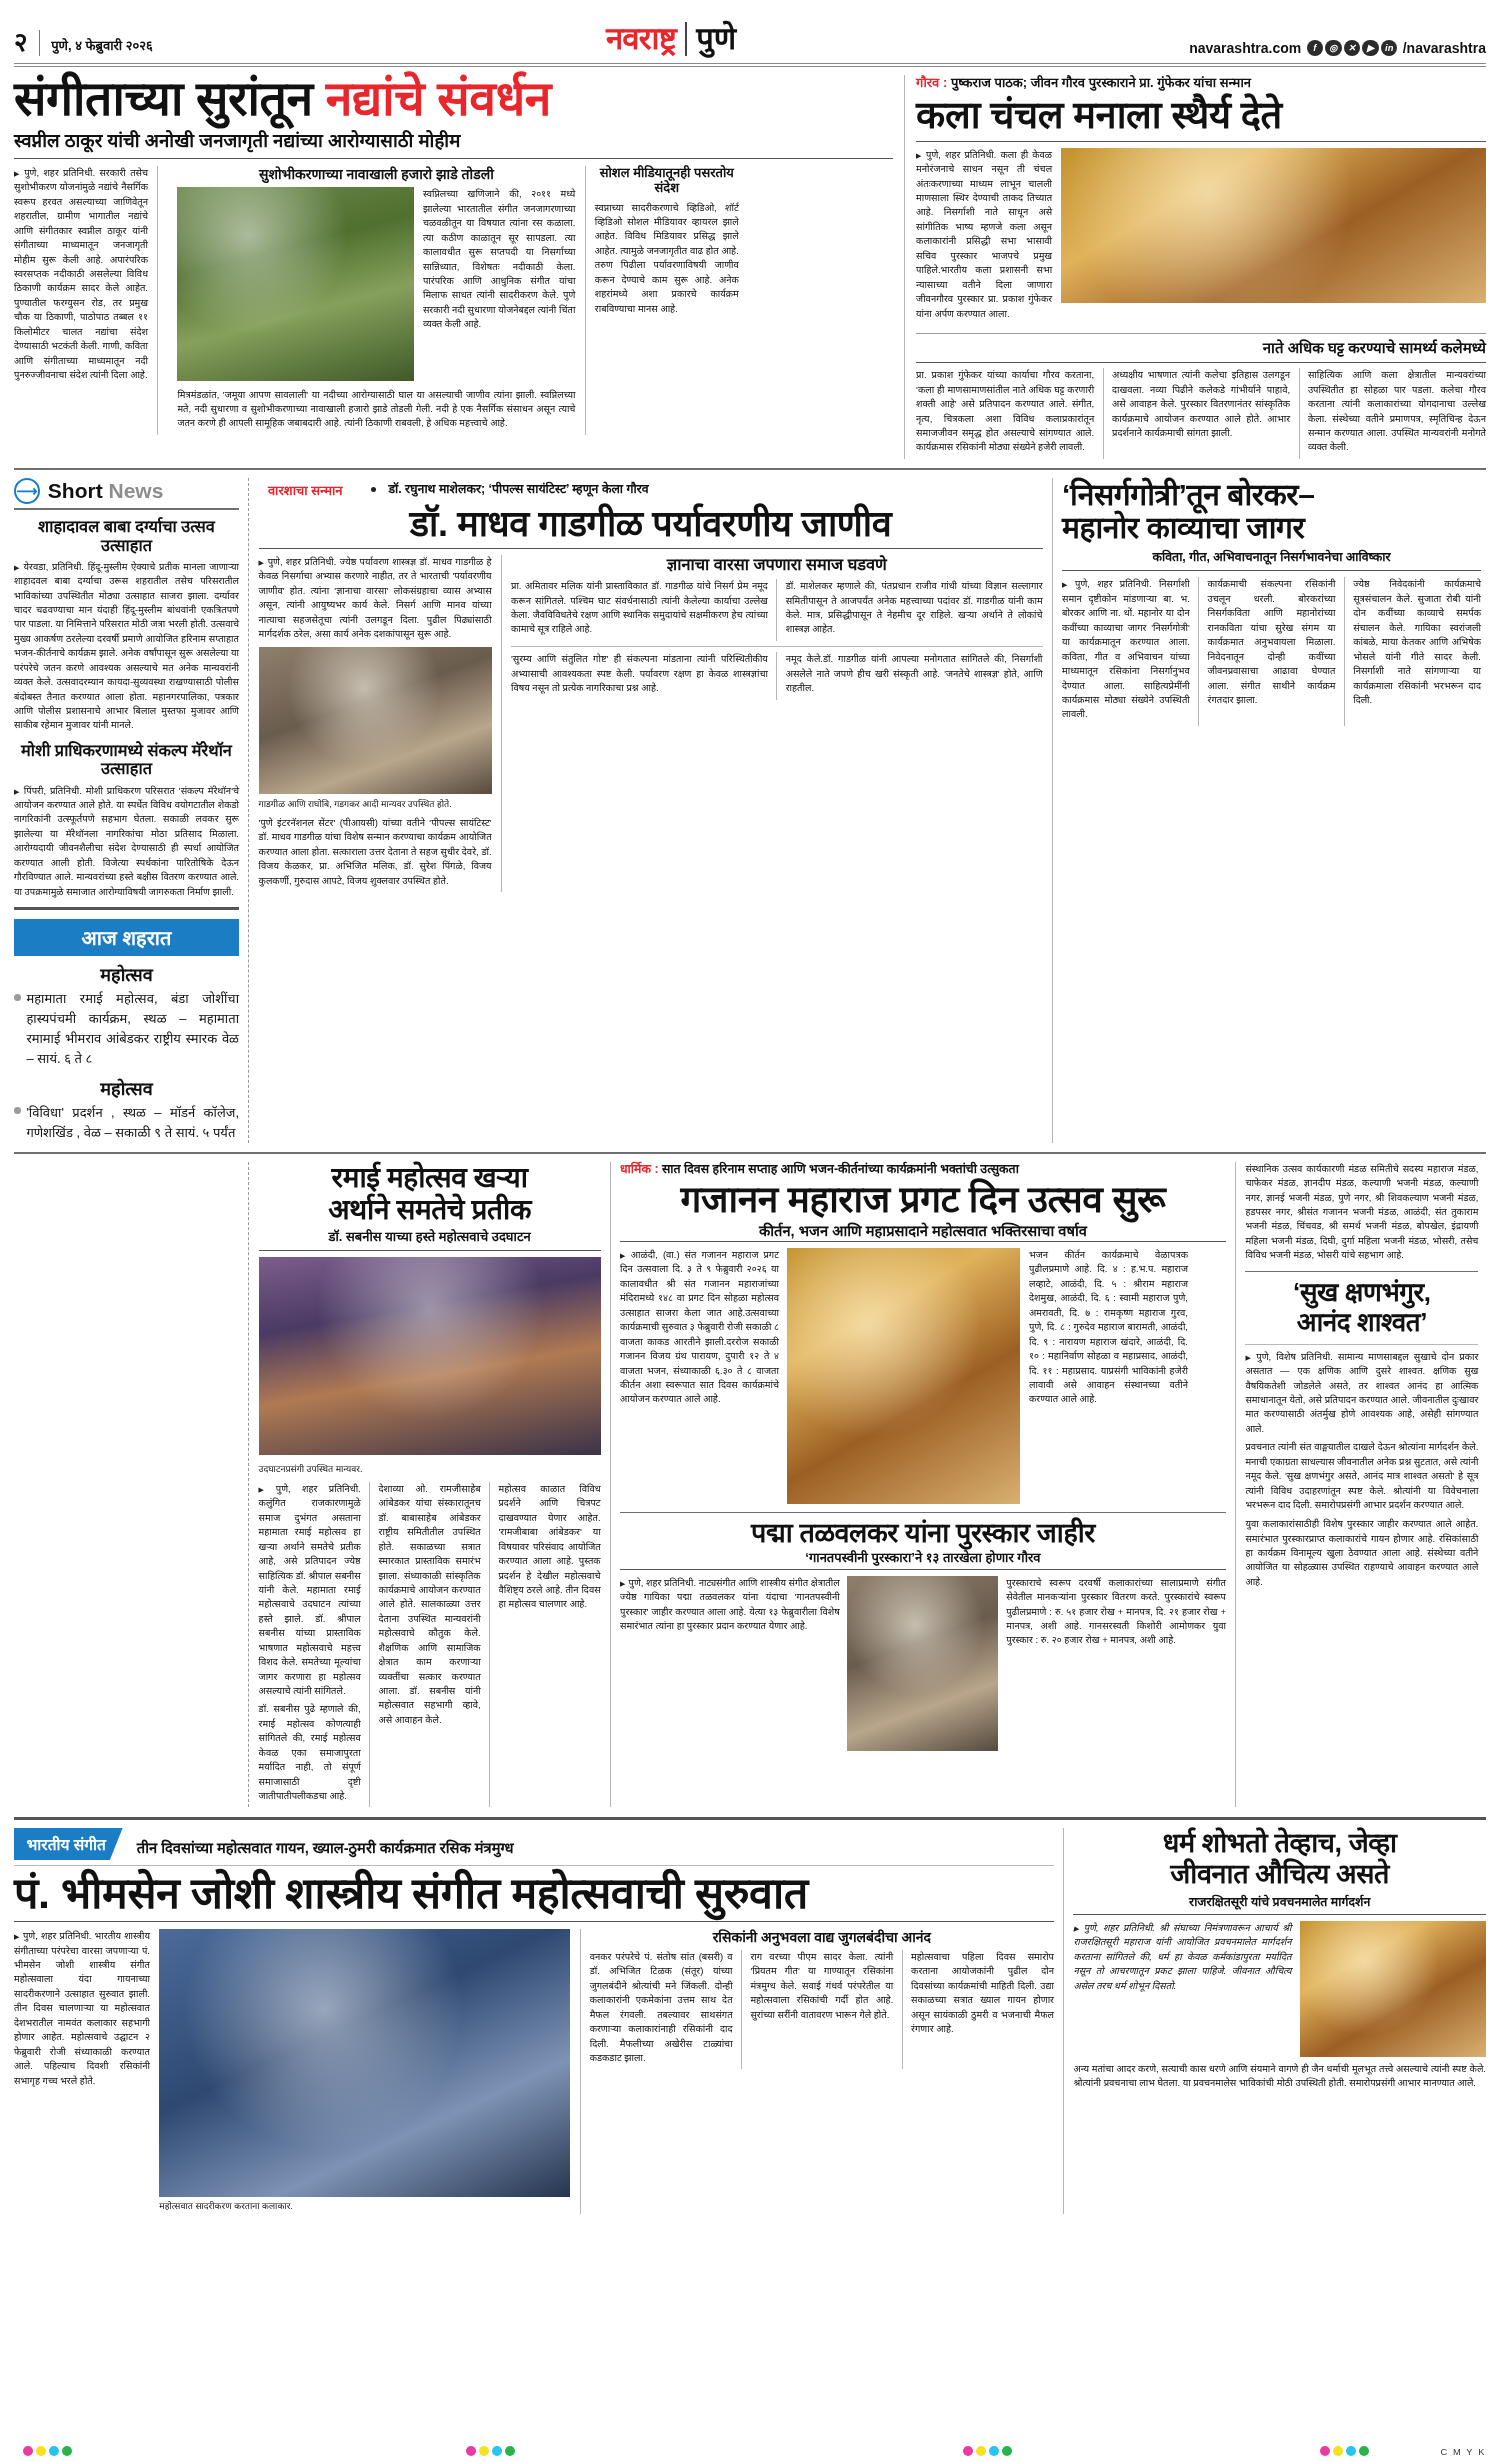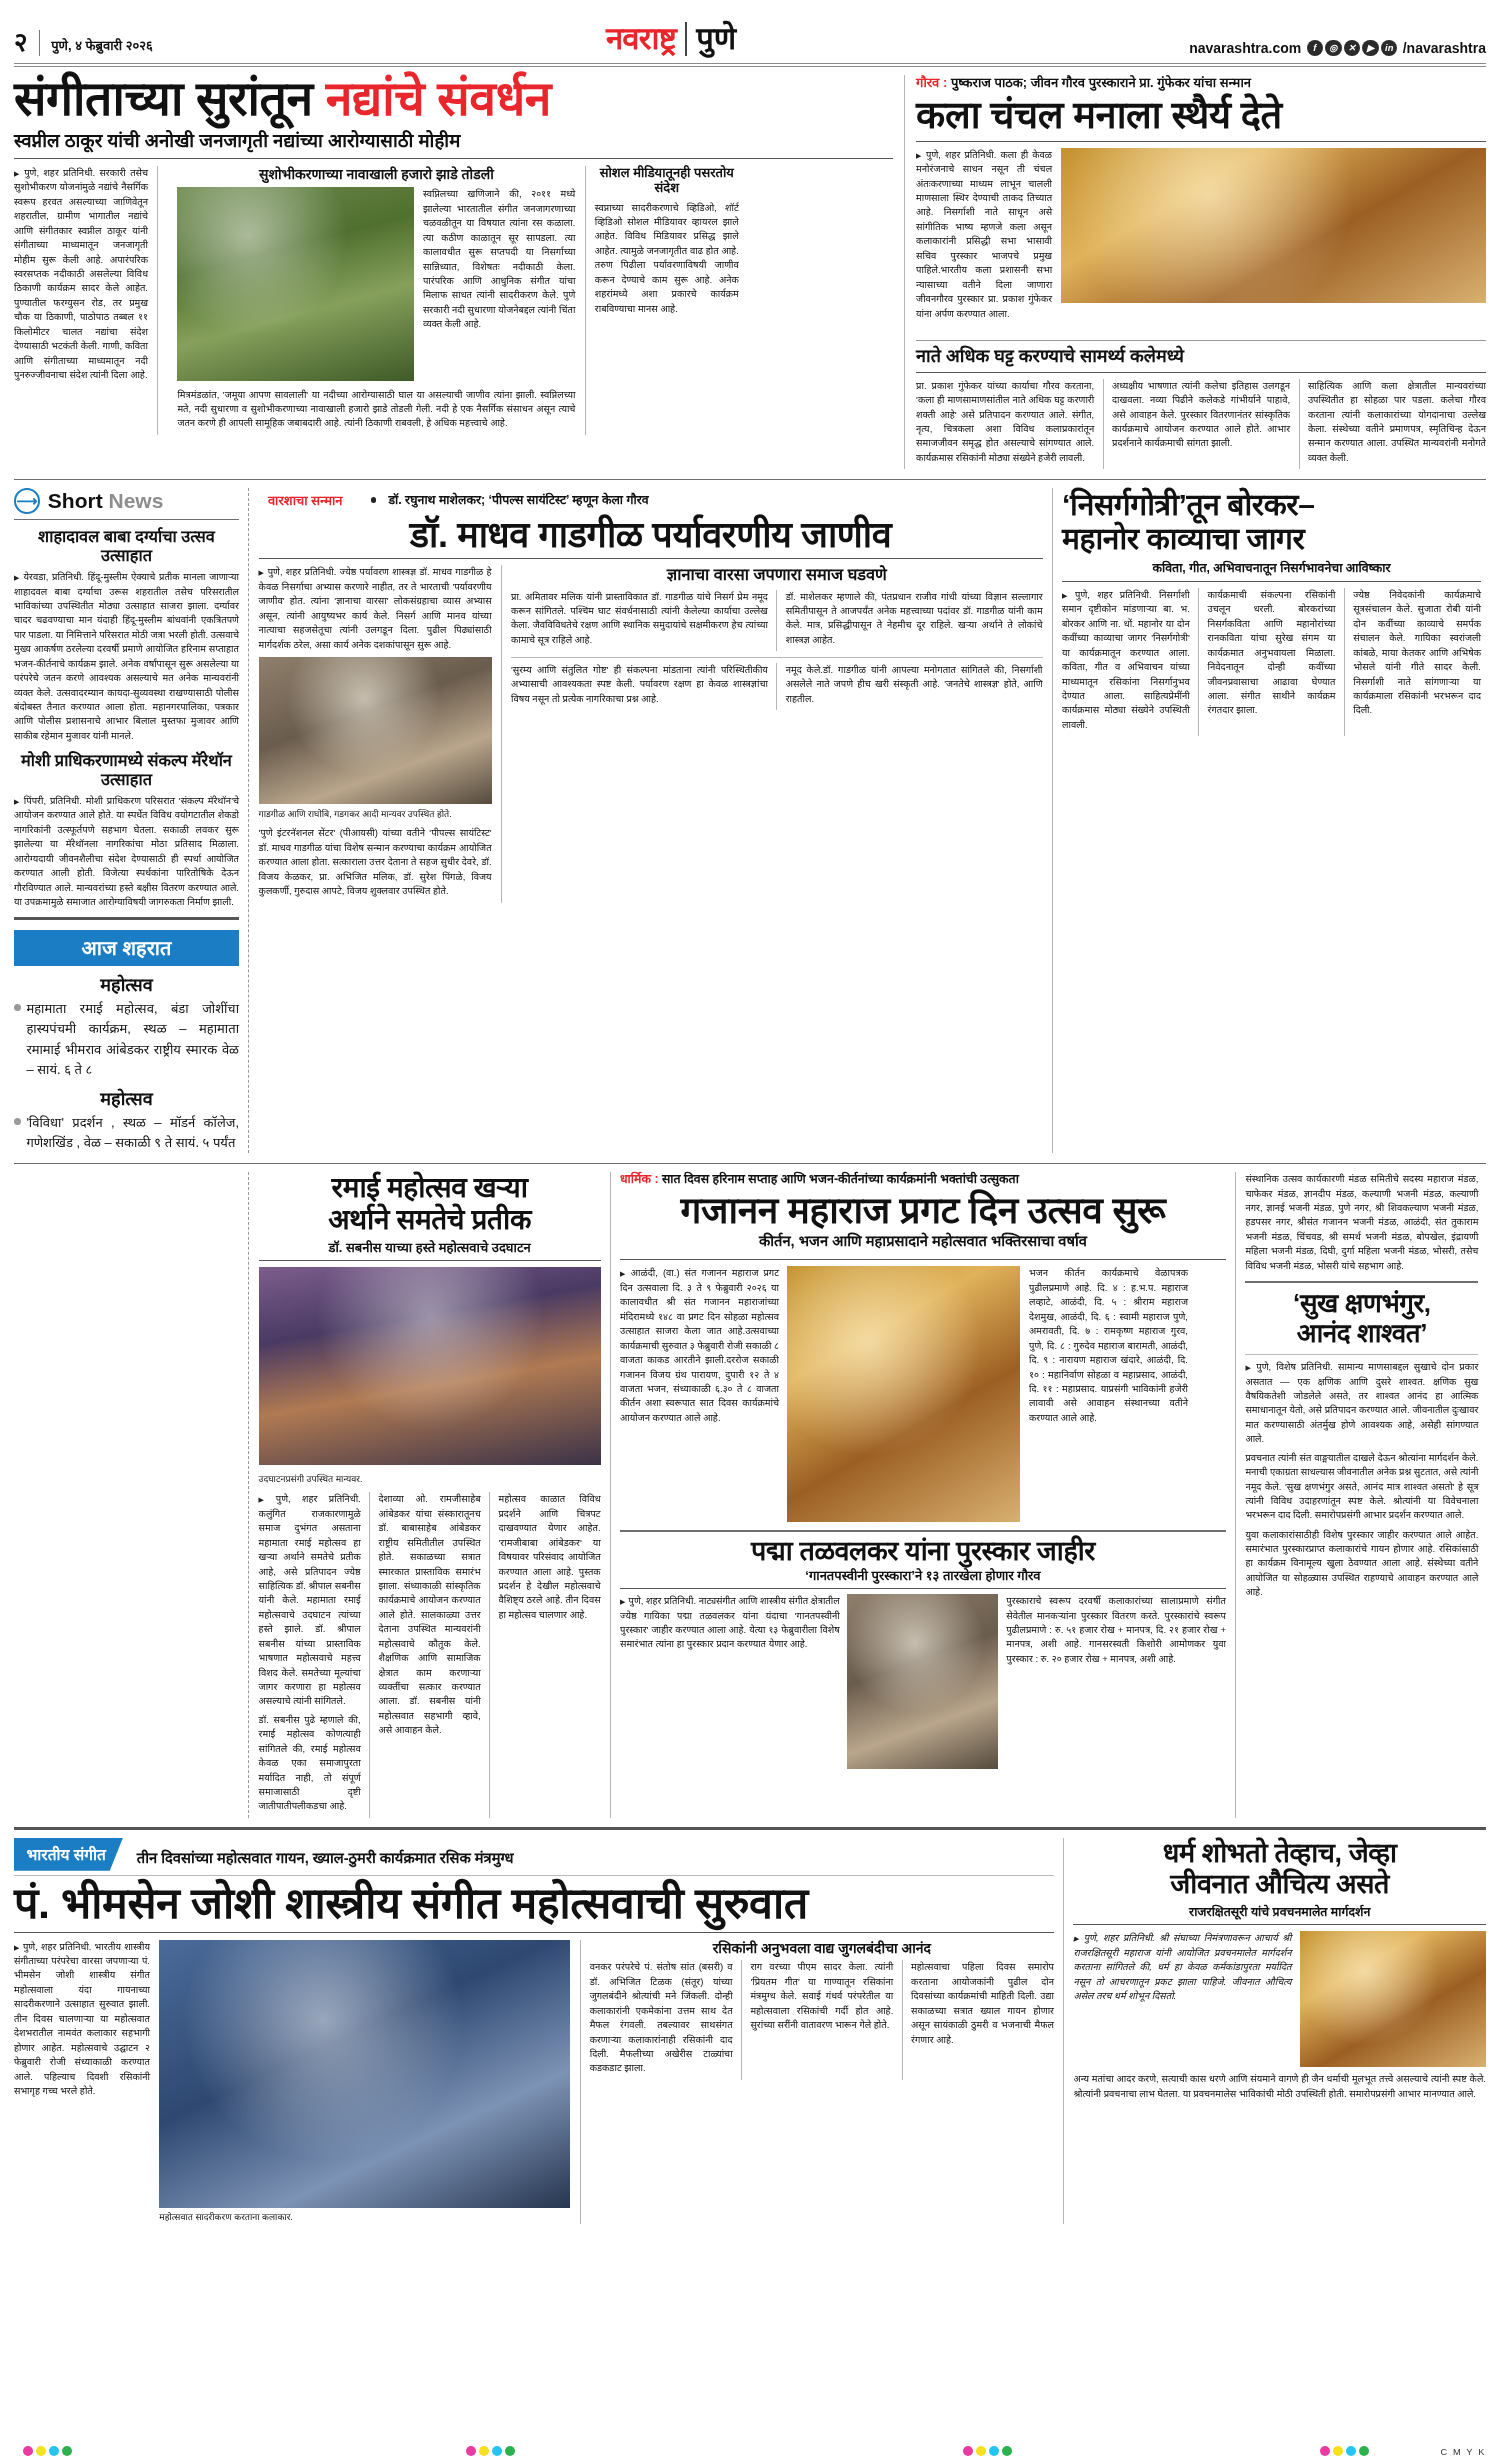--- a/index.html
+++ b/index.html
@@ -176,21 +176,21 @@
       </div>
       <h1 class="head" style="font-size:38px;margin-top:6.2px;border-bottom:1.6px solid #555;padding-bottom:6.2px;">कला चंचल मनाला स्थैर्य देते</h1>
 
       <div class="cols" style="margin-top:6.2px;gap:8.5px;">
         <div style="width:136px;" class="body-txt">
           <p class="lead">पुणे, शहर प्रतिनिधी. कला ही केवळ मनोरंजनाचे साधन नसून ती चंचल अंतःकरणाच्या माध्यम लाभून चालली माणसाला स्थिर देण्याची ताकद तिच्यात आहे. निसर्गाशी नाते साधून असे सांगीतिक भाष्य म्हणजे कला असून कलाकारांनी प्रसिद्धी सभा भासावी सचिव पुरस्कार भाजपचे प्रमुख पाहिले.भारतीय कला प्रशासनी सभा न्यासाच्या वतीने दिला जाणारा जीवनगौरव पुरस्कार प्रा. प्रकाश गुंफेकर यांना अर्पण करण्यात आला.</p>
         </div>
         <div class="photo warm" style="flex:1;height:155px;"></div>
       </div>
 
-      <div class="sub" style="font-size:18px;margin-top:15px;border-top:0.8px solid #999;border-bottom:1.6px solid #555;padding:5.4px 0;">नाते अधिक घट्ट करण्याचे सामर्थ्य कलेमध्ये</div>
+      <div class="sub" style="font-size:15px;margin-top:8px;border-top:0.8px solid #999;border-bottom:1.6px solid #555;padding:5.4px 0;text-align:right;">नाते अधिक घट्ट करण्याचे सामर्थ्य कलेमध्ये</div>
 
       <div class="cols" style="margin-top:5.4px;gap:8.5px;">
         <div style="flex:1;" class="body-txt">
             <p>प्रा. प्रकाश गुंफेकर यांच्या कार्याचा गौरव करताना, 'कला ही माणसामाणसांतील नाते अधिक घट्ट करणारी शक्ती आहे' असे प्रतिपादन करण्यात आले. संगीत, नृत्य, चित्रकला अशा विविध कलाप्रकारांतून समाजजीवन समृद्ध होत असल्याचे सांगण्यात आले. कार्यक्रमास रसिकांनी मोठ्या संख्येने हजेरी लावली.</p>
           </div>
         <div class="vsep"></div>
         <div style="flex:1;" class="body-txt">
             <p>अध्यक्षीय भाषणात त्यांनी कलेचा इतिहास उलगडून दाखवला. नव्या पिढीने कलेकडे गांभीर्याने पाहावे, असे आवाहन केले. पुरस्कार वितरणानंतर सांस्कृतिक कार्यक्रमाचे आयोजन करण्यात आले होते. आभार प्रदर्शनाने कार्यक्रमाची सांगता झाली.</p>
           </div>
         <div class="vsep"></div>
@@ -343,21 +343,21 @@
     </div>
 
     <div class="vsep" style="margin:0 9.3px;"></div>
 
     <div style="width:606px;">
       <div class="kicker" style="font-size:12.4px;">
         <span class="k-red">धार्मिक :</span>
         <span>सात दिवस हरिनाम सप्ताह आणि भजन-कीर्तनांच्या कार्यक्रमांनी भक्तांची उत्सुकता</span>
       </div>
       <h1 class="head" style="font-size:37px;margin-top:4.7px;text-align:center;">गजानन महाराज प्रगट दिन उत्सव सुरू</h1>
-      <div class="sub" style="font-size:14.7px;text-align:center;margin-top:4.7px;border-bottom:1.6px solid #555;padding-bottom:9px;">कीर्तन, भजन आणि महाप्रसादाने महोत्सवात भक्तिरसाचा वर्षाव</div>
+      <div class="sub" style="font-size:14.7px;text-align:center;margin-top:4.7px;border-bottom:1.6px solid #555;padding-bottom:1px;">कीर्तन, भजन आणि महाप्रसादाने महोत्सवात भक्तिरसाचा वर्षाव</div>
 
       <div class="cols" style="margin-top:6.2px;gap:8.5px;">
         <div style="width:159px;" class="body-txt">
             <p class="lead">आळंदी, (वा.) संत गजानन महाराज प्रगट दिन उत्सवाला दि. ३ ते ९ फेब्रुवारी २०२६ या कालावधीत श्री संत गजानन महाराजांच्या मंदिरामध्ये १४८ वा प्रगट दिन सोहळा महोत्सव उत्साहात साजरा केला जात आहे.उत्सवाच्या कार्यक्रमाची सुरुवात ३ फेब्रुवारी रोजी सकाळी ८ वाजता काकड आरतीने झाली.दररोज सकाळी गजानन विजय ग्रंथ पारायण, दुपारी १२ ते ४ वाजता भजन, संध्याकाळी ६.३० ते ८ वाजता कीर्तन अशा स्वरूपात सात दिवस कार्यक्रमांचे आयोजन करण्यात आले आहे.</p>
           </div>
         <div class="photo warm" style="width:233px;height:256px;"></div>
         <div style="width:159px;" class="body-txt">
             <p>भजन कीर्तन कार्यक्रमाचे वेळापत्रक पुढीलप्रमाणे आहे. दि. ४ : ह.भ.प. महाराज लव्हाटे, आळंदी, दि. ५ : श्रीराम महाराज देशमुख, आळंदी, दि. ६ : स्वामी महाराज पुणे, अमरावती, दि. ७ : रामकृष्ण महाराज गुरव, पुणे, दि. ८ : गुरुदेव महाराज बारामती, आळंदी, दि. ९ : नारायण महाराज खंदारे, आळंदी, दि. १० : महानिर्वाण सोहळा व महाप्रसाद, आळंदी, दि. ११ : महाप्रसाद. याप्रसंगी भाविकांनी हजेरी लावावी असे आवाहन संस्थानच्या वतीने करण्यात आले आहे.</p>
           </div>
       </div>

